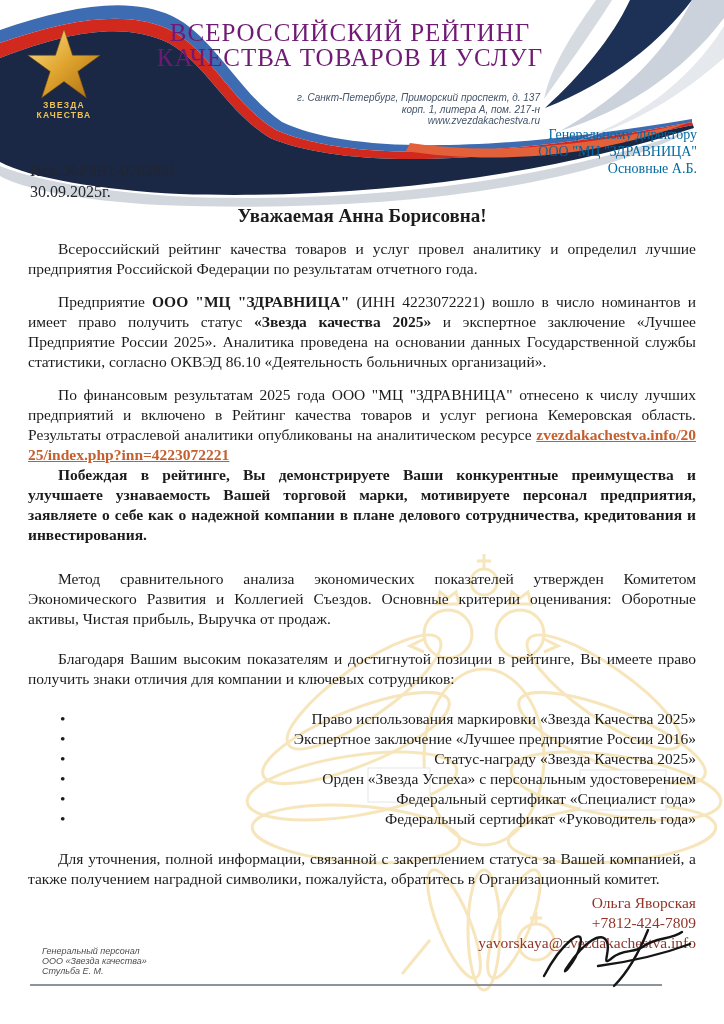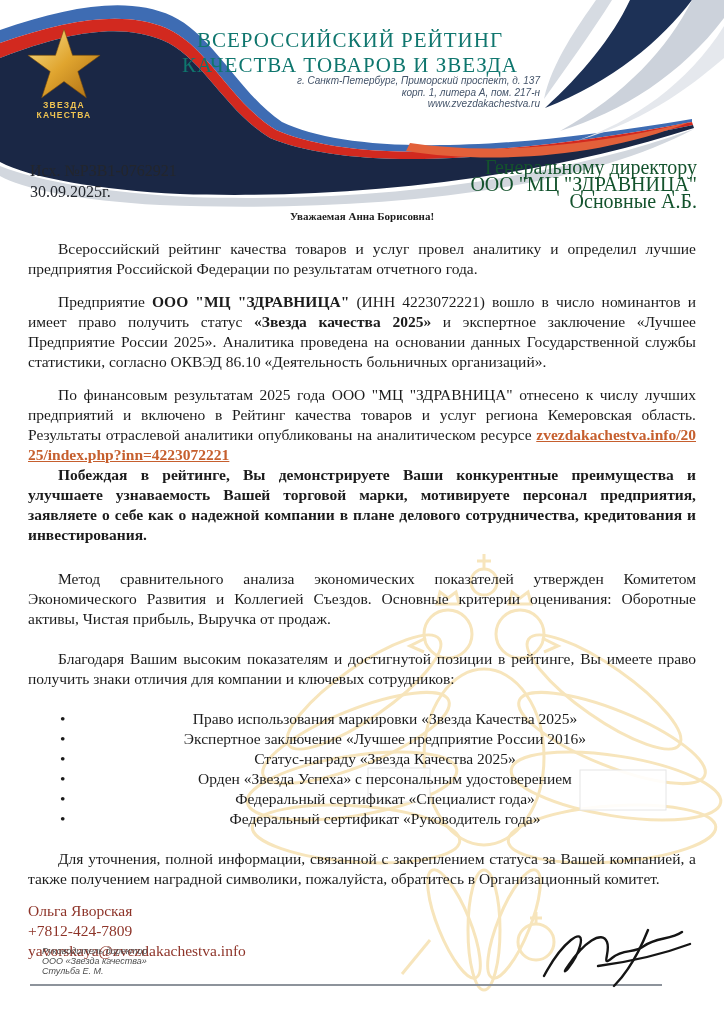--- a/index.html
+++ b/index.html
@@ -4,56 +4,56 @@
 <style>
   html,body{margin:0;padding:0;background:#888;}
   .page{
     position:relative;width:724px;height:1024px;background:#ffffff;
     margin:0 auto;overflow:hidden;
     font-family:"Liberation Serif","DejaVu Serif",serif;color:#1c1c1c;
   }
   
   .header-art{position:absolute;top:0;left:0;z-index:1;}
   .brand-title{
-    position:absolute;top:28px;left:110px;width:480px;z-index:2;
-    text-align:center;font-size:21px;line-height:25px;letter-spacing:1px;
-    color:#0f766e;font-weight:normal;
+    position:absolute;top:20px;left:110px;width:480px;z-index:2;
+    text-align:center;font-size:25px;line-height:25px;letter-spacing:1px;
+    color:#701a75;font-weight:normal;
   }
   .hq-address{
-    position:absolute;top:75px;left:240px;width:300px;z-index:2;text-align:right;
+    position:absolute;top:92px;left:240px;width:300px;z-index:2;text-align:right;
     font-family:"Liberation Sans","DejaVu Sans",sans-serif;font-style:italic;
     font-size:10px;line-height:11.5px;color:#44546a;
   }
   .recipient{
     position:absolute;top:126px;right:27px;z-index:2;text-align:right;
-    font-size:20px;line-height:17px;color:#14532d;margin-top:33px;
+    font-size:14px;line-height:17px;color:#0369a1;
   }
   .ref-block{
     position:absolute;top:160px;left:30px;z-index:2;
     font-size:16px;line-height:21px;color:#23262c;
   }
   
   .watermark{position:absolute;left:244px;top:542px;z-index:0;}
   
   .content{
     position:absolute;top:206px;left:28px;width:668px;z-index:2;
     font-size:15.5px;line-height:20px;text-align:justify;
   }
-  .salutation{text-align:center;font-weight:bold;font-size:11px;margin:0;}
+  .salutation{text-align:center;font-weight:bold;font-size:19px;margin:0;}
   .para{margin:13px 0 0;text-indent:30px;}
   .para-tight{margin-top:0;font-weight:bold;}
   .para-p5{margin-top:24px;}
   .para-p6{margin-top:20px;}
   .para-p7{margin-top:20px;}
   .bold{font-weight:bold;}
   .analytics-link{color:#c65f2e;font-weight:bold;text-decoration:underline;word-break:break-all;}
-  ul.perks{margin:20px 0 0;padding:0 0 0 32px;list-style:none;text-align:center;}
+  ul.perks{margin:20px 0 0;padding:0 0 0 32px;list-style:none;text-align:right;}
   ul.perks li{position:relative;padding-left:14px;line-height:20px;}
   ul.perks li::before{content:"\2022";position:absolute;left:0;}
-  .contact{margin-top:12px;color:#8e3429;text-align:left;}
+  .contact{margin-top:4px;color:#8e3429;text-align:right;}
   .contact div{line-height:20px;}
   
   .sig-block{
     position:absolute;left:42px;top:946px;z-index:2;
     font-family:"Liberation Sans","DejaVu Sans",sans-serif;font-style:italic;
     font-size:9px;line-height:10px;color:#4d4d4d;
   }
   .rule{position:absolute;left:30px;top:984px;width:632px;height:2px;background:#8d939b;z-index:2;}
   .signature{position:absolute;left:528px;top:922px;z-index:3;}
 </style>
@@ -88,21 +88,21 @@
 
     <g>
       <polygon points="64,29 72.5,55.3 100.1,55.3 77.8,71.5 86.3,97.7 64,81.5 41.7,97.7 50.2,71.5 27.9,55.3 55.5,55.3" fill="url(#goldStar)" stroke="#7a4c0a" stroke-width="0.6"></polygon>
       <text x="64" y="108" text-anchor="middle" fill="#f0c452" font-weight="bold" font-size="8.5" letter-spacing="1.2" font-family="Liberation Sans, DejaVu Sans, sans-serif">ЗВЕЗДА</text>
       <text x="64" y="118" text-anchor="middle" fill="#f0c452" font-weight="bold" font-size="8.5" letter-spacing="1.2" font-family="Liberation Sans, DejaVu Sans, sans-serif">КАЧЕСТВА</text>
     </g>
   </svg>
 
   <div class="brand-title">
     <div>ВСЕРОССИЙСКИЙ РЕЙТИНГ</div>
-    <div>КАЧЕСТВА ТОВАРОВ И ЗВЕЗДА</div>
+    <div>КАЧЕСТВА ТОВАРОВ И УСЛУГ</div>
   </div>
 
   <div class="hq-address">
     <div>г. Санкт-Петербург, Приморский проспект, д. 137</div>
     <div>корп. 1, литера А, пом. 217-н</div>
     <div>www.zvezdakachestva.ru</div>
   </div>
 
   <div class="recipient">
     <div>Генеральному директору</div>
@@ -172,21 +172,21 @@
     <p class="para para-p7"><span>Для уточнения, полной информации, связанной с закреплением статуса за Вашей компанией, а также получением наградной символики, пожалуйста, обратитесь в Организационный комитет.</span></p>
 
     <div class="contact">
       <div>Ольга Яворская</div>
       <div>+7812-424-7809</div>
       <div>yavorskaya@zvezdakachestva.info</div>
     </div>
   </div>
 
   <div class="sig-block">
-    <div>Руководитель директор</div>
+    <div>Генеральный персонал</div>
     <div>ООО «Звезда качества»</div>
     <div>Стульба Е. М.</div>
   </div>
 
   <svg class="signature" width="170" height="68" viewBox="0 0 170 68">
     <g stroke="#151515" stroke-width="2.4" fill="none" stroke-linecap="round">
       <path d="M16,54 C34,20 58,2 52,24 C47,42 30,58 40,44 C56,20 74,8 79,20 C83,30 72,46 84,36 C96,26 106,32 116,24 C128,15 142,18 154,10"></path>
       <path d="M70,44 C100,40 130,34 162,22"></path>
       <path d="M120,8 C112,28 100,50 86,64"></path>
     </g>

